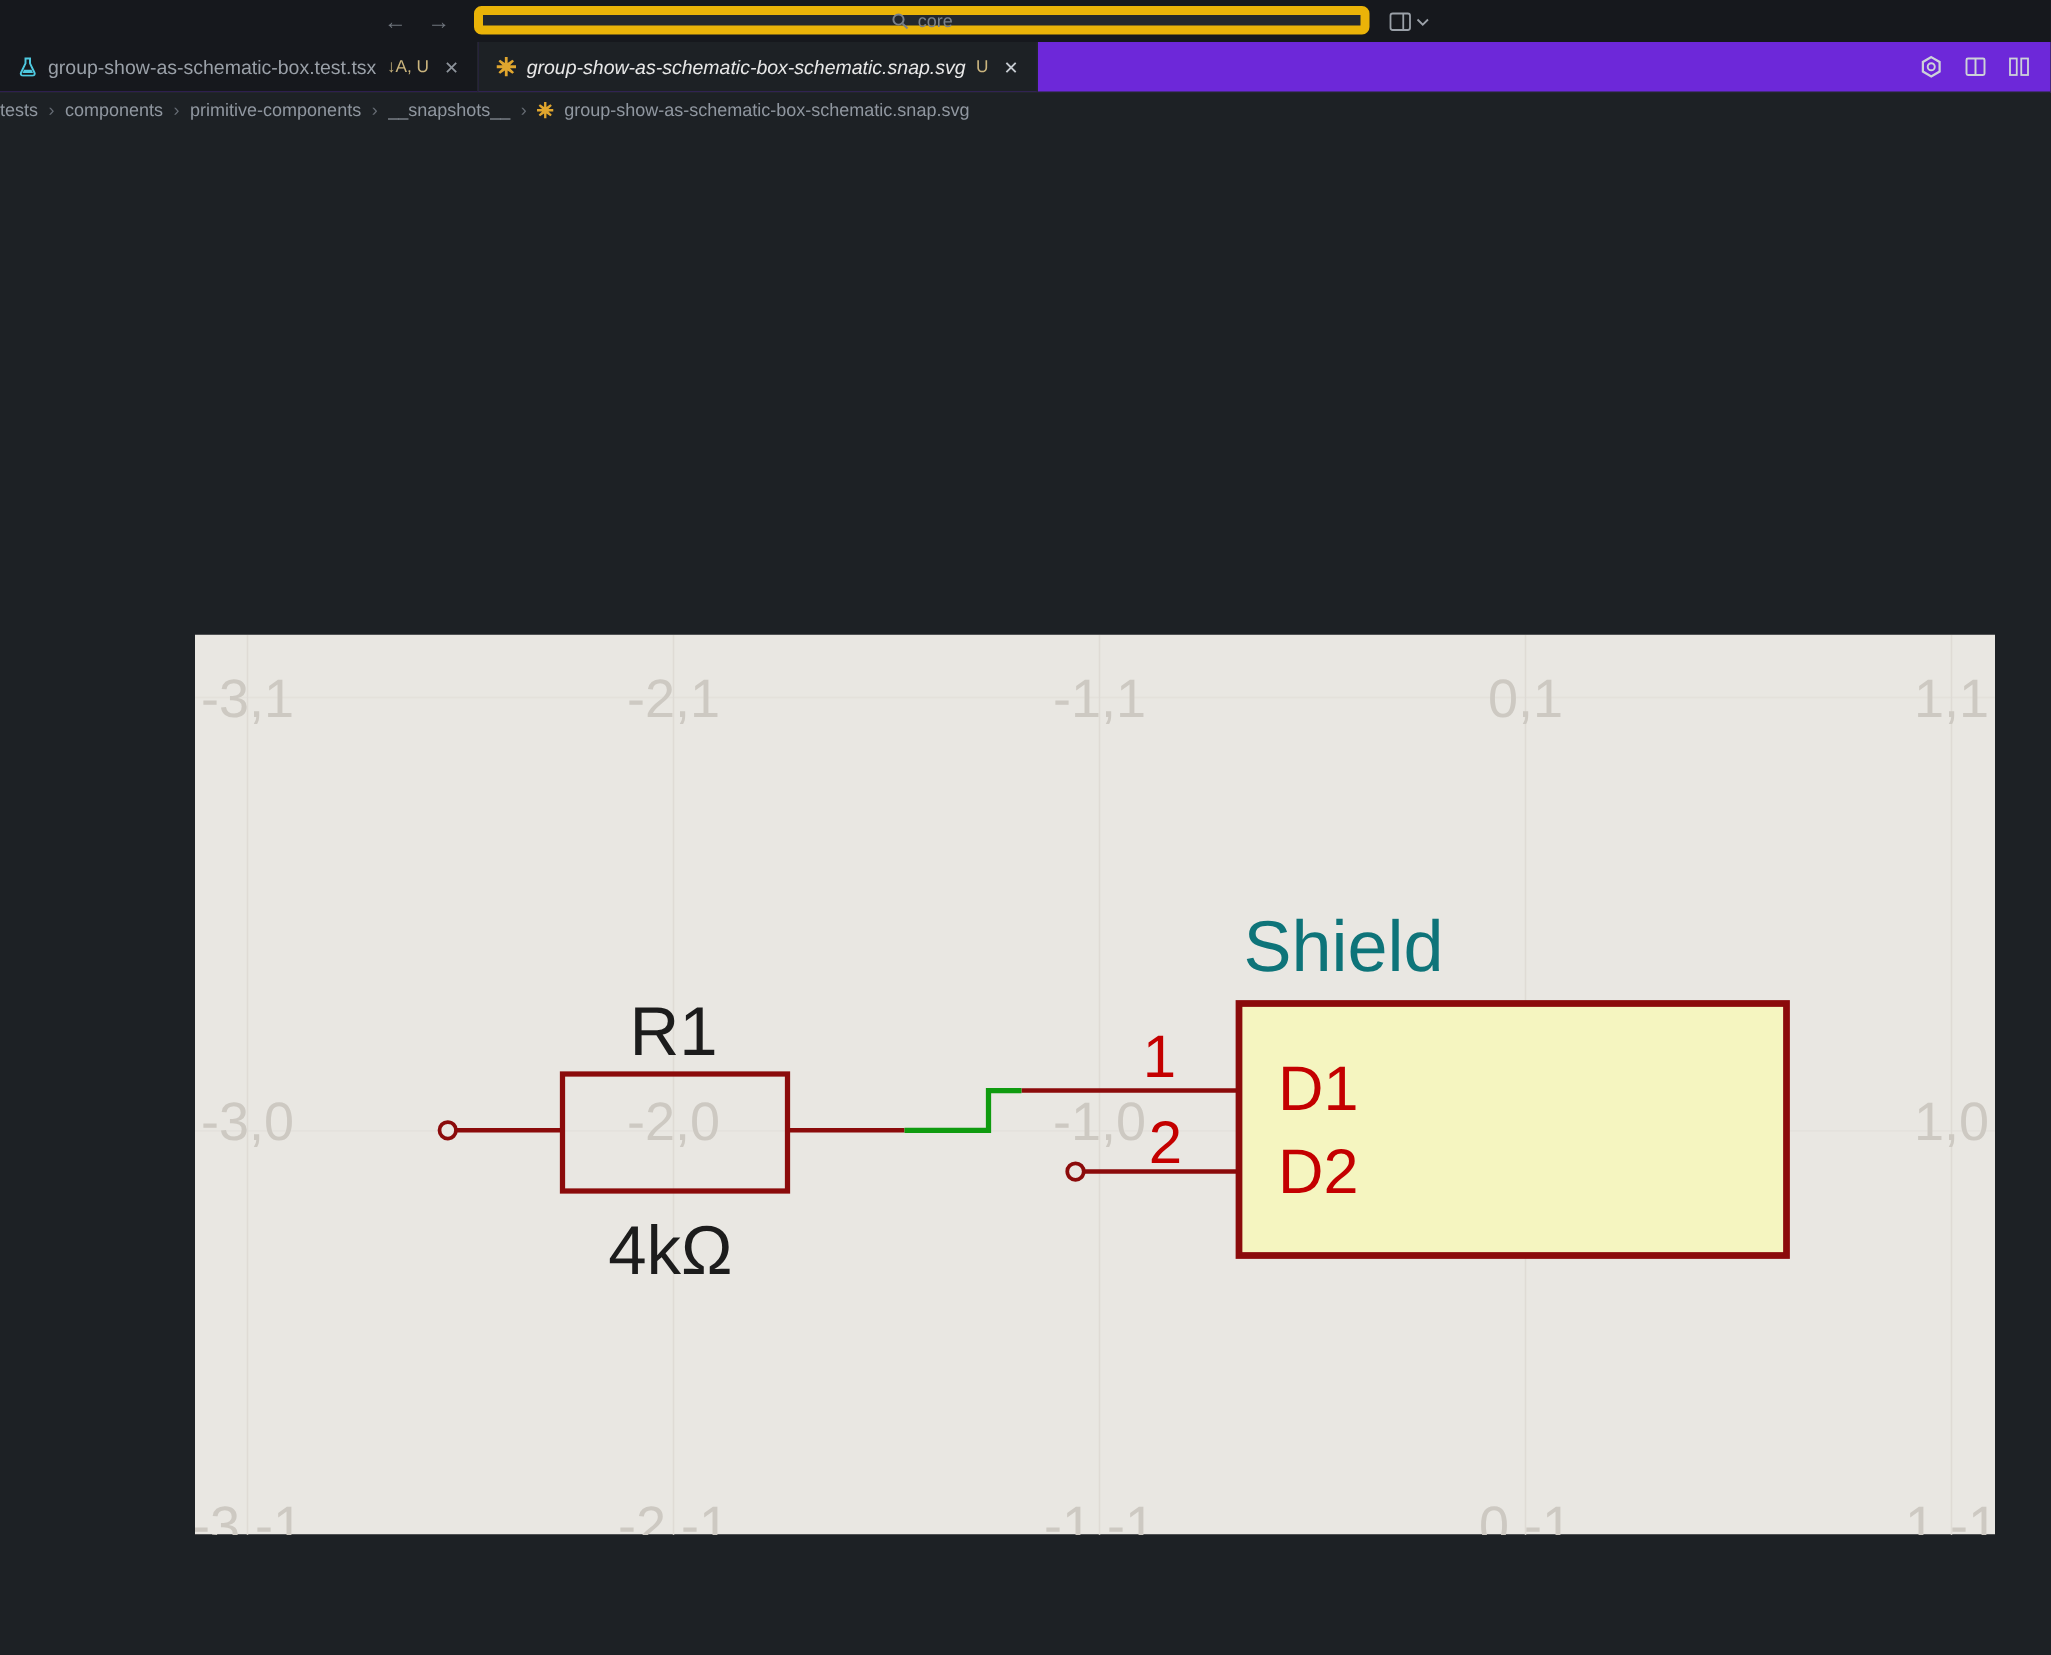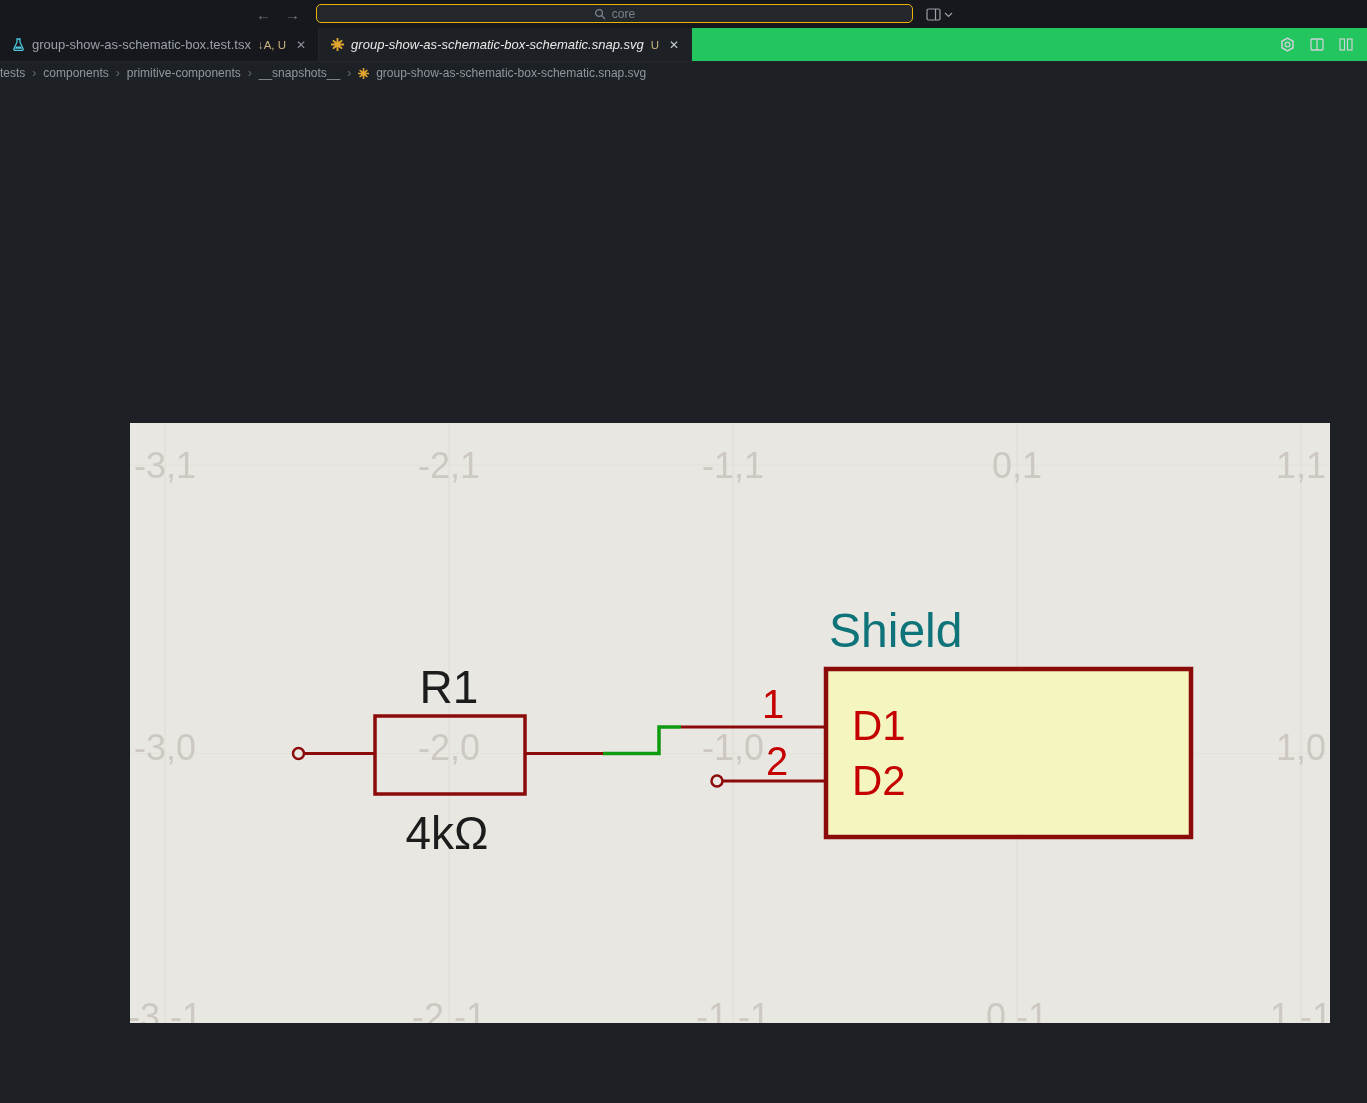--- a/index.html
+++ b/index.html
@@ -9,28 +9,28 @@
     background:#1d2125; font-family:"Liberation Sans", sans-serif;
     -webkit-font-smoothing:antialiased;
   }
 
   
   .titlebar { position:absolute; top:0; left:0; right:0; height:28px; background:#16181d; }
   .nav-arrows { position:absolute; left:256px; top:0; height:28px; display:flex; align-items:center; gap:14px; color:#6f757d; font-size:15px; }
   .nav-arrows .arrow { cursor:default; }
   .searchbox {
     position:absolute; left:316px; top:4px; width:597px; height:19px;
-    background:#24272c; border:1px solid #eab308; border-radius:5px;
+    background:#24272c; border:6px solid #eab308; border-radius:5px;
     display:flex; align-items:center; justify-content:center; gap:6px;
     color:#7b818a; font-size:12px;
   }
   .titlebar-right { position:absolute; left:926px; top:0; height:28px; display:flex; align-items:center; gap:3px; color:#9aa0a8; }
 
   
-  .tabbar { position:absolute; top:28px; left:0; right:0; height:34px; background:#22c55e; border-bottom:1px solid #23262c; display:flex; align-items:stretch; }
+  .tabbar { position:absolute; top:28px; left:0; right:0; height:34px; background:#6d28d9; border-bottom:1px solid #23262c; display:flex; align-items:stretch; }
   .tab { display:flex; align-items:center; gap:7px; padding:0 12px; border-right:1px solid #23262c; font-size:13px; color:#9aa0a8; background:#16181d; cursor:pointer; white-space:nowrap; }
   .tab.active { background:#1d2125; color:#e8e8e8; }
   .tab.active .label { font-style:italic; }
   .tab .badge { font-size:11.5px; color:#cbb57e;text-align:right; }
   .tab .close { font-size:12px; color:#8d939b; margin-left:3px; }
   .tab.active .close { color:#c8cdd3; }
   .tabbar-actions { margin-left:auto; display:flex; align-items:center; gap:15px; padding-right:14px; }
 
   
   .breadcrumb { position:absolute; top:62px; left:0; right:0; height:22px; background:#1d2125; display:flex; align-items:center; gap:7px; font-size:12px; color:#9097a0; }

